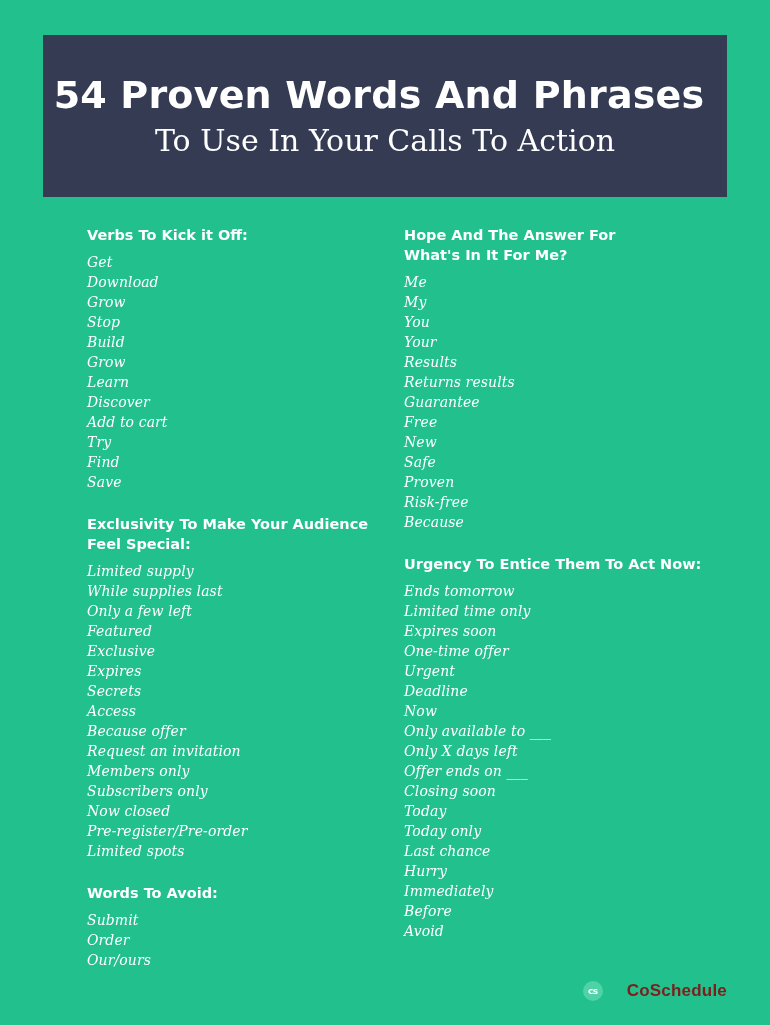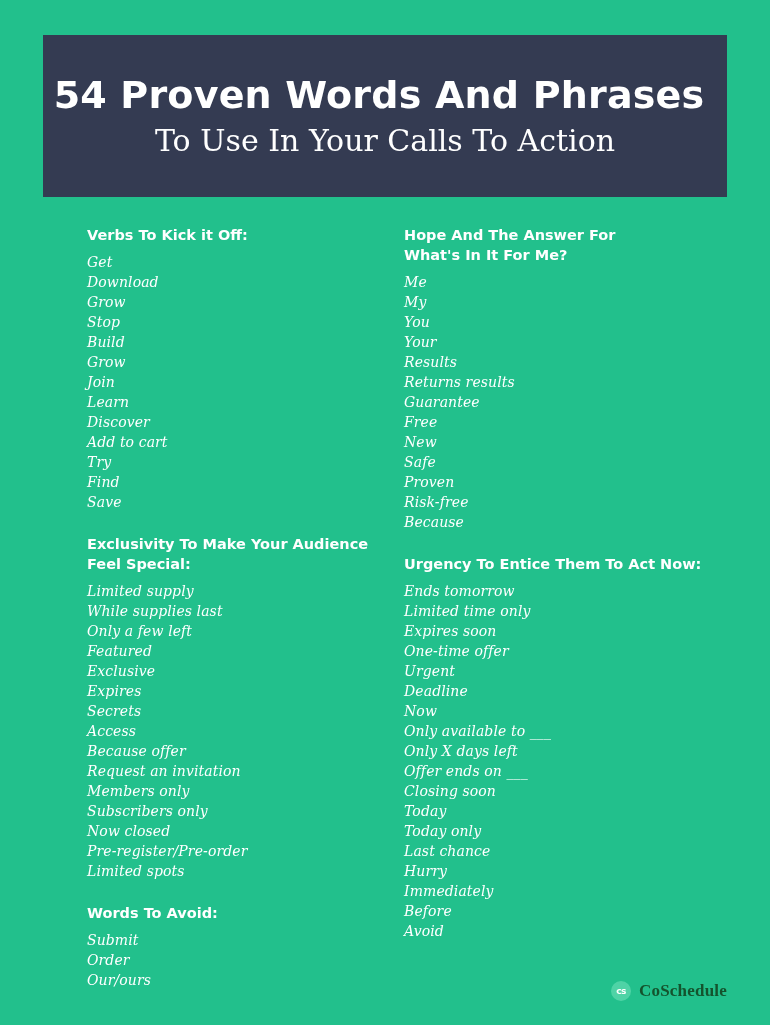--- a/index.html
+++ b/index.html
@@ -94,39 +94,39 @@
     font-size: 14px;
     line-height: 20px;
     letter-spacing: 0.1px;
   }
   .footer {
     position: absolute;
     right: 43px;
     bottom: 24px;
     display: flex;
     align-items: flex-end;
-    gap: 8px;
+    gap: 24px;
   }
   .footer-logo {
     width: 20px;
     height: 20px;
     border-radius: 50%;
     background: #4fd3a6;
     color: #ffffff;
     font-family: "DejaVu Sans", sans-serif;
     font-size: 9px;
     font-weight: bold;
     display: flex;
     align-items: center;
     justify-content: center;
     letter-spacing: -0.5px;
   }
   .footer-text {
-    color: #14532d;
-    font-family: Liberation Serif, serif;
+    color: #7f1d1d;
+    font-family: Liberation Sans, sans-serif;
     font-weight: bold;
     font-size: 17px;
     letter-spacing: 0.2px;
   }
 </style>
 </head>
 <body>
 
 <div class="page">
 
@@ -142,21 +142,20 @@
     <div class="col col-left">
 
       <div class="group">
         <div class="group-heading">Verbs To Kick it Off:</div>
         <div class="item">Get</div>
         <div class="item">Download</div>
         <div class="item">Grow</div>
         <div class="item">Stop</div>
         <div class="item">Build</div>
         <div class="item">Grow</div>
-        <div class="item">Join</div>
         <div class="item">Learn</div>
         <div class="item">Discover</div>
         <div class="item">Add to cart</div>
         <div class="item">Try</div>
         <div class="item">Find</div>
         <div class="item">Save</div>
       </div>
 
       <div class="group">
         <div class="group-heading">Exclusivity To Make Your Audience

